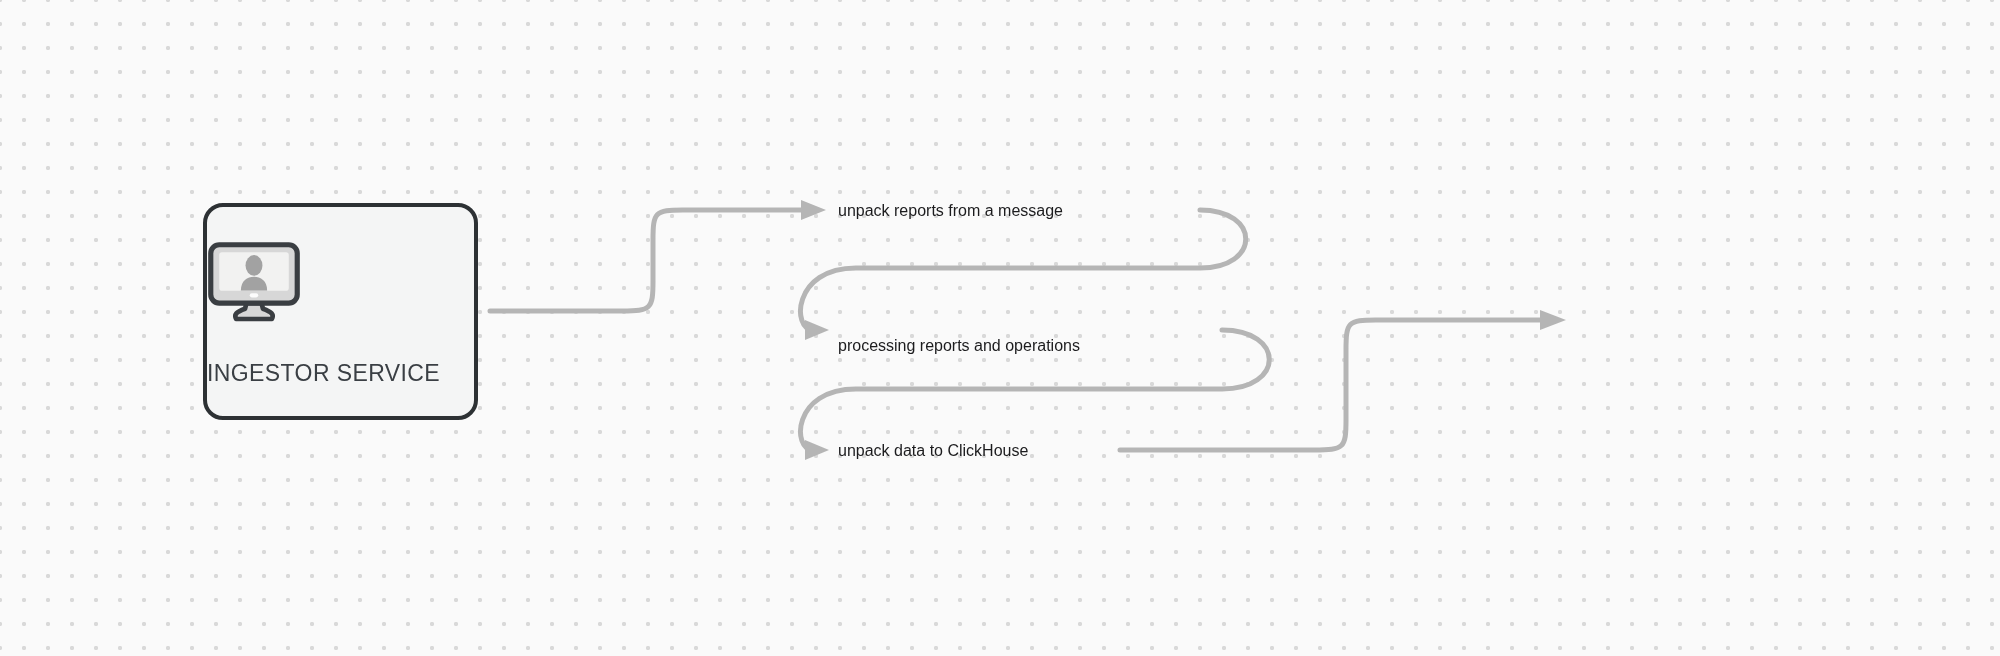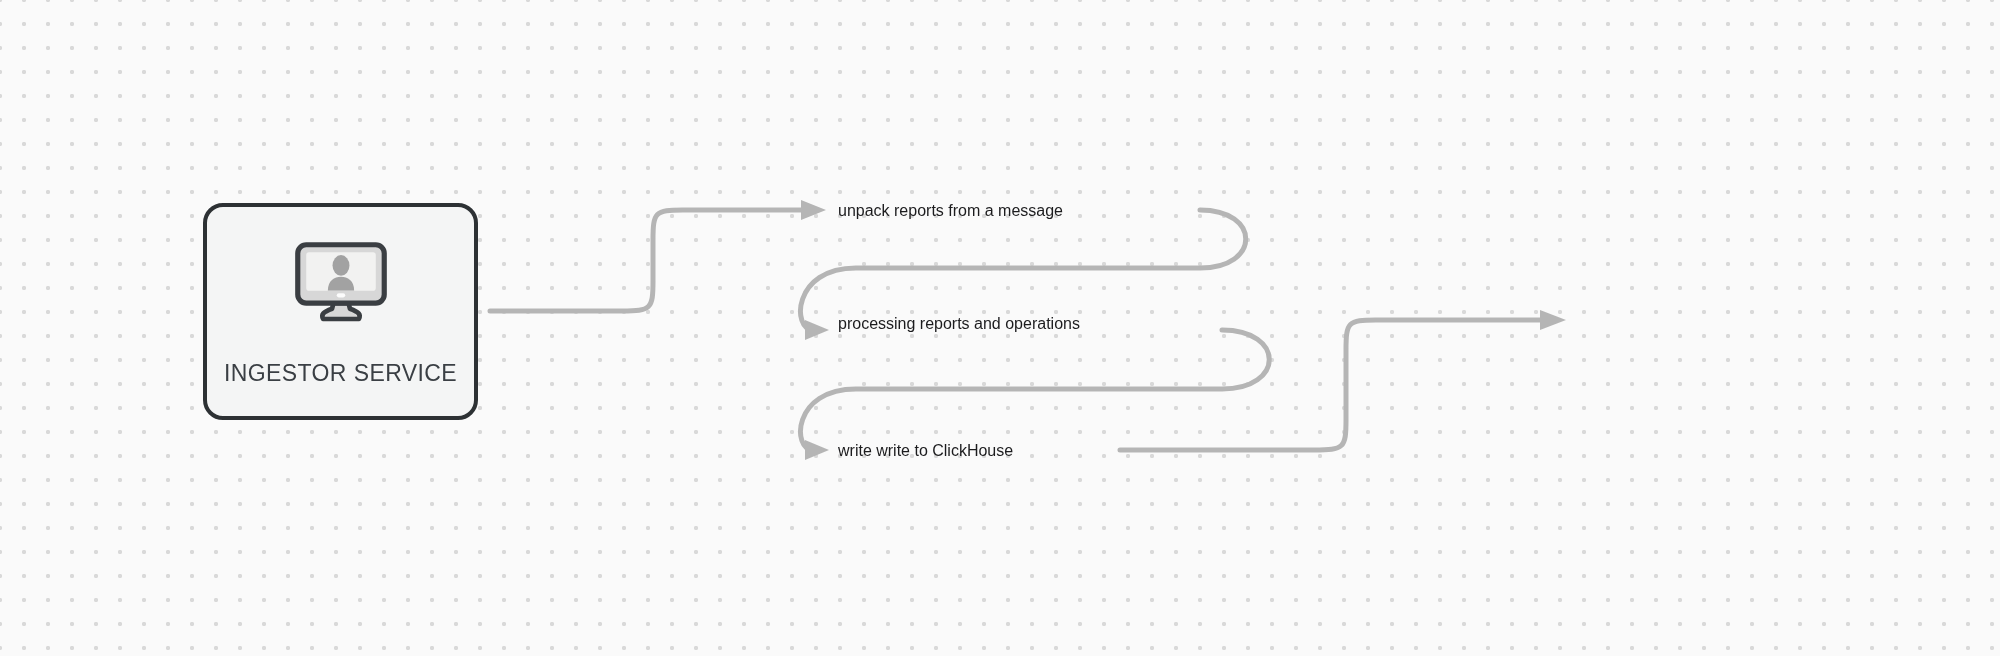--- a/index.html
+++ b/index.html
@@ -22,40 +22,40 @@
     background-position:-12px -12px;
   }
   .connectors{position:absolute;left:0;top:0;width:2000px;height:656px;}
   .conn{stroke:var(--connector,#b5b5b5);stroke-width:5;fill:none;stroke-linecap:round;stroke-linejoin:round;}
   .arrow{fill:var(--connector,#b5b5b5);stroke:none;}
   .node{
     position:absolute;box-sizing:border-box;
     border:4px solid var(--node-border,#2d3134);
     border-radius:20px;
     background:var(--node-fill,#f4f5f5);
-    display:flex;flex-direction:column;align-items:center;
+    display:flex;flex-direction:column;
   }
   .node-ingestor{left:203px;top:203px;width:275px;height:217px;padding-top:34px;}
   .node-clickhouse{left:1583px;top:212px;width:214px;height:216px;padding-top:37px;}
   .node-label{
     font-size:23px;color:var(--node-label-text,#3a3f44);
     letter-spacing:0.4px;white-space:nowrap;line-height:1;
   }
   .node-ingestor .node-label{margin-top:27px;}
   .node-clickhouse .node-label{margin-top:31px;}
   .monitor-icon{width:94px;height:94px;display:block;}
   .ch-bars{display:flex;gap:21px;height:88px;}
   .ch-bars .bar{width:20px;height:88px;background:var(--clickhouse-yellow,#fec601);}
   .step{
     position:absolute;transform:translateY(-50%);
     font-size:16px;line-height:1.15;color:var(--label-text,#1c1c1e);
     white-space:nowrap;
   }
   .step-1{left:838px;top:211px;}
-  .step-2{left:838px;top:324px;text-align:center;}
+  .step-2{left:838px;top:346px;text-align:center;}
   .step-3{left:838px;top:451px;}
 </style>
 </head>
 <body>
 
 <div class="stage">
 
   <svg class="connectors" viewBox="0 0 2000 656" xmlns="http://www.w3.org/2000/svg" aria-hidden="true">
 
     <path class="conn" d="M 490,311 L 622,311 C 651,311 653,309 653,281 L 653,240 C 653,212 655,210 683,210 L 801,210"></path>
@@ -86,15 +86,15 @@
         <path d="M36,53 C36,42 43,38 50,38 C57,38 64,42 64,53 Z"></path>
       </g>
       <rect x="45.5" y="55.5" width="9" height="4.5" rx="2.2" fill="#fcfcfc"></rect>
     </svg>
     <div class="node-label">INGESTOR SERVICE</div>
   </div>
 
 
   <div class="step step-1">unpack reports from a message</div>
   <div class="step step-2">processing reports and operations</div>
-  <div class="step step-3">write write to ClickHouse</div>
+  <div class="step step-3">unpack data to ClickHouse</div>
 
 </div>
 
 </body></html>

